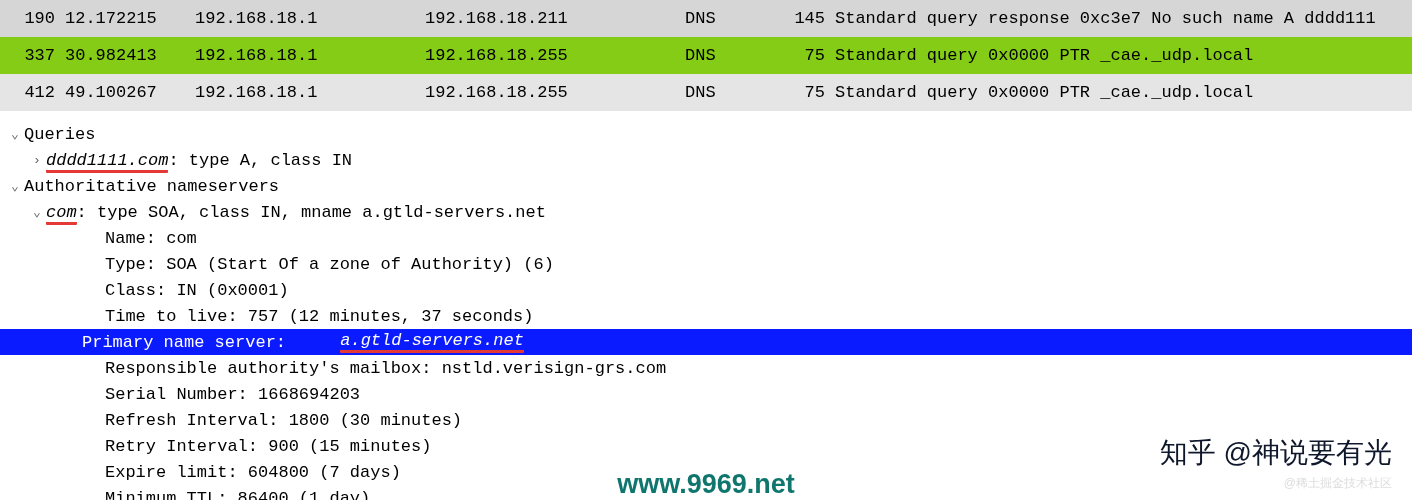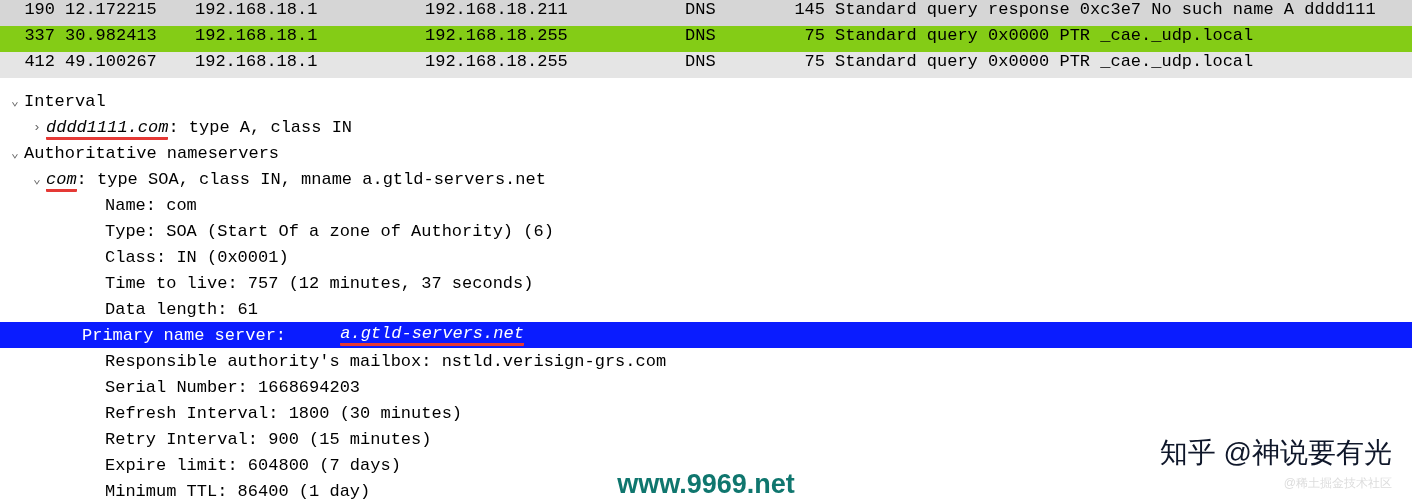--- a/index.html
+++ b/index.html
@@ -7,21 +7,22 @@
     font-family: "Menlo", "Consolas", "Courier New", monospace;
     font-size: 17px;
     background: #ffffff;
     color: #000000;
     width: 1412px;
     overflow: hidden;
   }
   .packet-list { width: 100%; }
   .packet-row {
     display: flex;
-    height: 26px;
+    align-items: center;
+    height: 37px;
     white-space: pre;
     padding-left: 10px;
   }
   .row-gray { background: #d6d6d6; }
   .row-cyan { background: #84cc16; }
   .row-white { background: #e5e5e5; }
   .col-no { width: 55px; text-align: right; padding-right: 10px; }
   .col-time { width: 130px; }
   .col-src { width: 230px; }
   .col-dst { width: 260px; }
@@ -118,21 +119,21 @@
     <span class="col-proto">DNS</span>
     <span class="col-len">75</span>
     <span class="col-info">Standard query 0x0000 PTR _cae._udp.local</span>
   </div>
 </div>
 
 <div class="detail-pane">
 
   <div class="detail-line ind-0">
     <span class="toggle">⌄</span>
-    <span>Interval</span>
+    <span>Queries</span>
   </div>
 
   <div class="detail-line ind-1">
     <span class="toggle">›</span>
     <span><span class="underline-red">dddd1111.com</span><span>: type A, class IN</span></span>
   </div>
 
   <div class="detail-line ind-0">
     <span class="toggle">⌄</span>
     <span>Authoritative nameservers</span>
@@ -147,23 +148,20 @@
     <span>Name: com</span>
   </div>
   <div class="detail-line ind-3">
     <span>Type: SOA (Start Of a zone of Authority) (6)</span>
   </div>
   <div class="detail-line ind-3">
     <span>Class: IN (0x0001)</span>
   </div>
   <div class="detail-line ind-3">
     <span>Time to live: 757 (12 minutes, 37 seconds)</span>
-  </div>
-  <div class="detail-line ind-3">
-    <span>Data length: 61</span>
   </div>
 
   <div class="detail-line selected" style="padding-left:82px;">
     <span>Primary name server: </span><span class="underline-red" style="border-color:#e53935;">a.gtld-servers.net</span>
   </div>
 
   <div class="detail-line ind-3">
     <span>Responsible authority's mailbox: nstld.verisign-grs.com</span>
   </div>
   <div class="detail-line ind-3">

